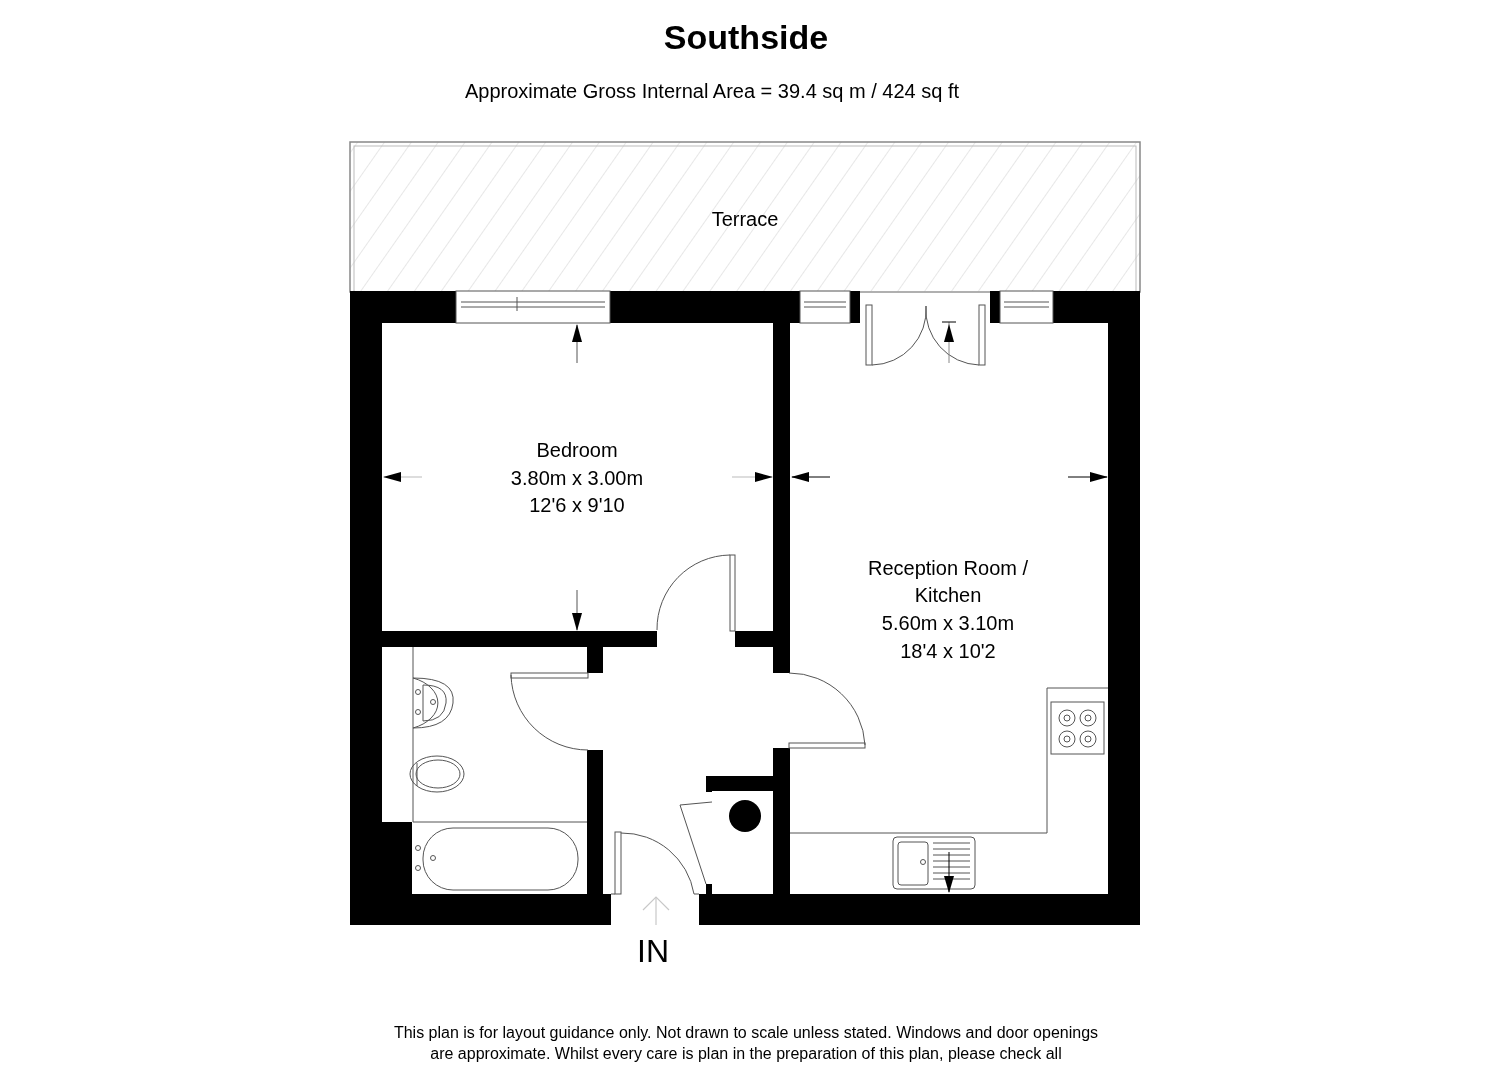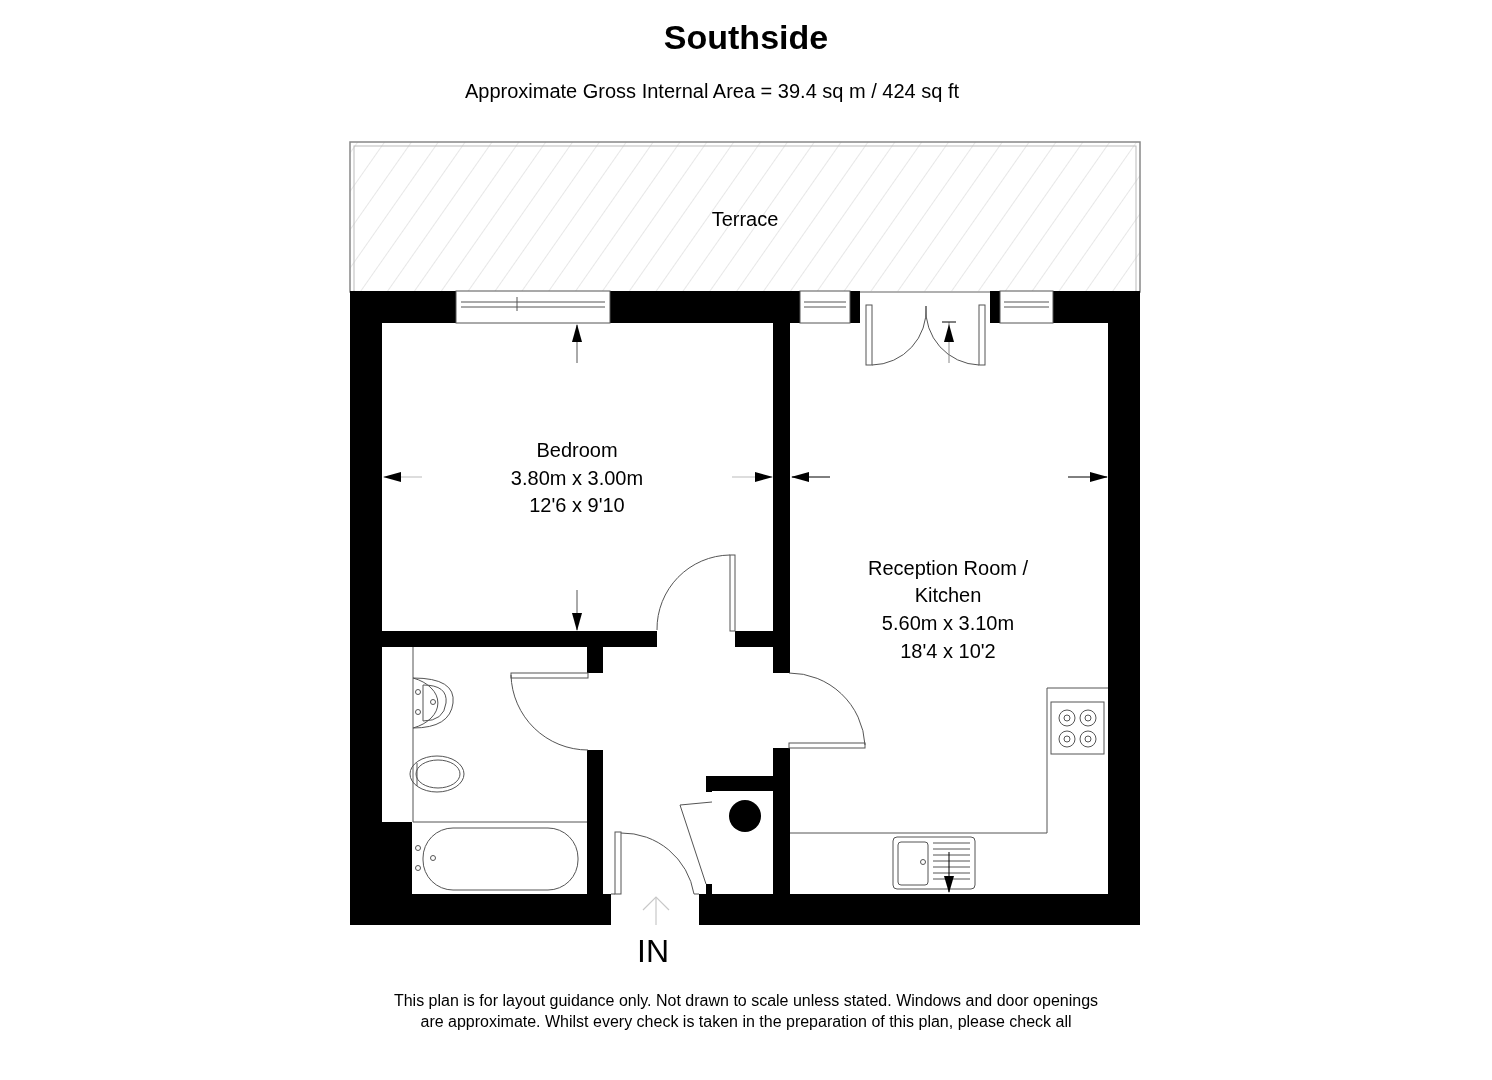--- a/index.html
+++ b/index.html
@@ -3,21 +3,21 @@
   <meta charset="utf-8">
   <style>
     html, body { margin: 0; padding: 0; background: #ffffff; }
     body { width: 1492px; height: 1080px; position: relative; overflow: hidden;
            font-family: "Liberation Sans", sans-serif; color: #000; }
     .title { position: absolute; top: 18px; left: 0; width: 1492px; text-align: center;
              font-size: 34px; font-weight: bold; }
     .subtitle { position: absolute; top: 80px; left: 0; width: 1424px; text-align: center;
                 font-size: 20px; }
     .plan { position: absolute; left: 0; top: 0; }
-    .disclaimer { position: absolute; top: 990px; left: 340px; width: 812px; text-align: center;
+    .disclaimer { position: absolute; top: 1022px; left: 340px; width: 812px; text-align: center;
                   font-size: 16px; line-height: 21px; }
     .disclaimer div { white-space: nowrap; }
     svg text { font-family: "Liberation Sans", sans-serif; }
   </style>
 </head>
 <body>
 
 <div class="title">Southside</div>
 <div class="subtitle">Approximate Gross Internal Area = 39.4 sq m / 424 sq ft</div>
 
@@ -203,14 +203,14 @@
     <line x1="933" y1="879" x2="970" y2="879"></line>
   </g>
   <g>
     <line x1="949" y1="852" x2="949" y2="892" stroke="#000" stroke-width="1"></line>
     <polygon points="949,893 944,876 954,876" fill="#000"></polygon>
   </g>
 </svg>
 
 <div class="disclaimer">
   <div>This plan is for layout guidance only. Not drawn to scale unless stated. Windows and door openings</div>
-  <div>are approximate. Whilst every check is taken in the preparation of this plan, please check all</div>
+  <div>are approximate. Whilst every care is plan in the preparation of this plan, please check all</div>
 </div>
 
 </body></html>

